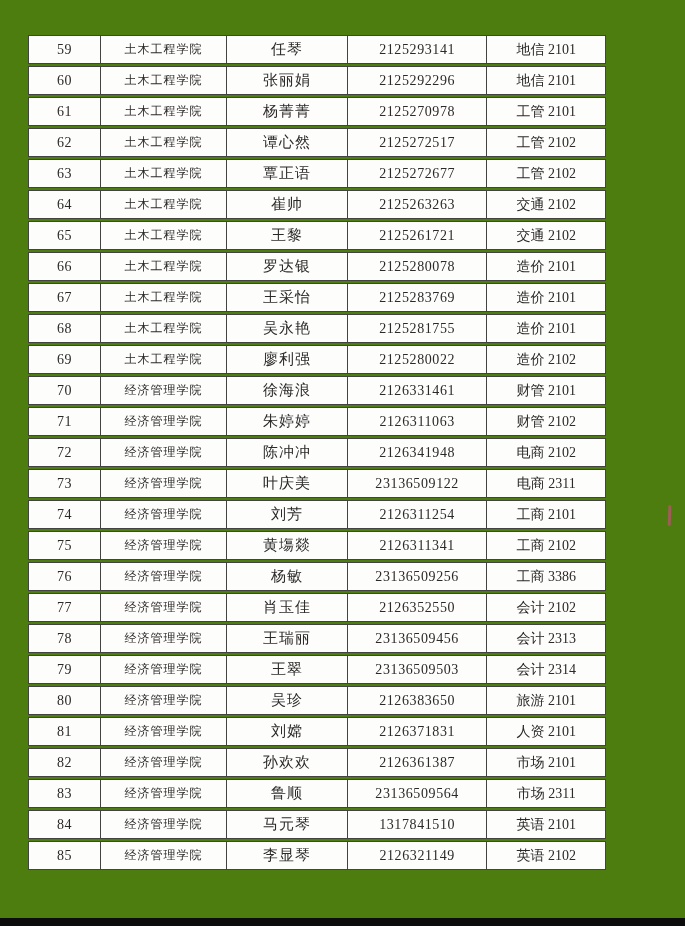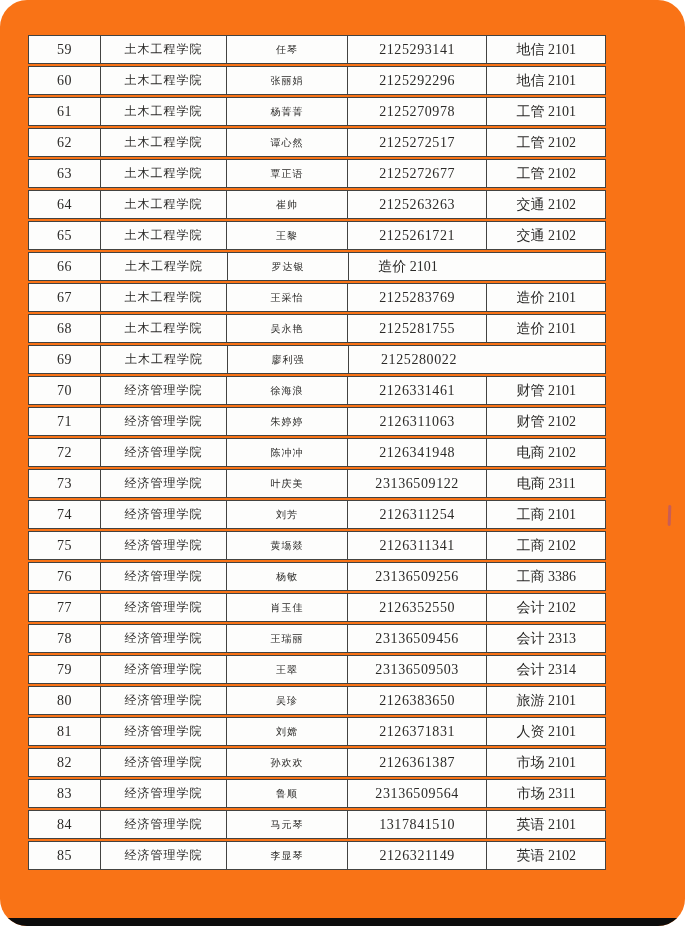--- a/index.html
+++ b/index.html
@@ -38,21 +38,21 @@
     height: 100%;
     border-right: 1px solid #434341;
     color: #2b2a28;
     font-size: 14px;
     white-space: nowrap;
     overflow: hidden;
   }
   .t-cell:last-child { border-right: none; }
   .c-idx     { width: 72px;  letter-spacing: 0.5px; }
   .c-college { width: 127px; font-size: 12px; letter-spacing: 1px; }
-  .c-name    { width: 121px; font-size: 10px; letter-spacing: 1px; }
+  .c-name    { width: 121px; font-size: 15px; letter-spacing: 1px; }
   .c-id      { width: 140px; letter-spacing: 0.6px; }
   .c-class   { width: 118px; font-size: 14px; }
   
   #bottom-bar {
     position: absolute;
     left: 0;
     bottom: 0;
     width: 685px;
     height: 8px;
   }
@@ -64,21 +64,21 @@
     width: 3px;
     height: 21px;
     border-radius: 2px;
     transform: rotate(2deg);
     opacity: 0.75;
   }
 </style>
 </head>
 <body>
 
-<div id="page" style="background: #f97316; border-radius: 27px;">
+<div id="page" style="background: #4d7c0f;">
   <div id="roster">
       <div class="t-row">
         <div class="t-cell c-idx">59</div>
         <div class="t-cell c-college">土木工程学院</div>
         <div class="t-cell c-name">任琴</div>
         <div class="t-cell c-id">2125293141</div>
         <div class="t-cell c-class">地信 2101</div>
       </div>
       <div class="t-row">
         <div class="t-cell c-idx">60</div>
@@ -119,20 +119,21 @@
         <div class="t-cell c-idx">65</div>
         <div class="t-cell c-college">土木工程学院</div>
         <div class="t-cell c-name">王黎</div>
         <div class="t-cell c-id">2125261721</div>
         <div class="t-cell c-class">交通 2102</div>
       </div>
       <div class="t-row">
         <div class="t-cell c-idx">66</div>
         <div class="t-cell c-college">土木工程学院</div>
         <div class="t-cell c-name">罗达银</div>
+        <div class="t-cell c-id">2125280078</div>
         <div class="t-cell c-class">造价 2101</div>
       </div>
       <div class="t-row">
         <div class="t-cell c-idx">67</div>
         <div class="t-cell c-college">土木工程学院</div>
         <div class="t-cell c-name">王采怡</div>
         <div class="t-cell c-id">2125283769</div>
         <div class="t-cell c-class">造价 2101</div>
       </div>
       <div class="t-row">
@@ -140,20 +141,21 @@
         <div class="t-cell c-college">土木工程学院</div>
         <div class="t-cell c-name">吴永艳</div>
         <div class="t-cell c-id">2125281755</div>
         <div class="t-cell c-class">造价 2101</div>
       </div>
       <div class="t-row">
         <div class="t-cell c-idx">69</div>
         <div class="t-cell c-college">土木工程学院</div>
         <div class="t-cell c-name">廖利强</div>
         <div class="t-cell c-id">2125280022</div>
+        <div class="t-cell c-class">造价 2102</div>
       </div>
       <div class="t-row">
         <div class="t-cell c-idx">70</div>
         <div class="t-cell c-college">经济管理学院</div>
         <div class="t-cell c-name">徐海浪</div>
         <div class="t-cell c-id">2126331461</div>
         <div class="t-cell c-class">财管 2101</div>
       </div>
       <div class="t-row">
         <div class="t-cell c-idx">71</div>

